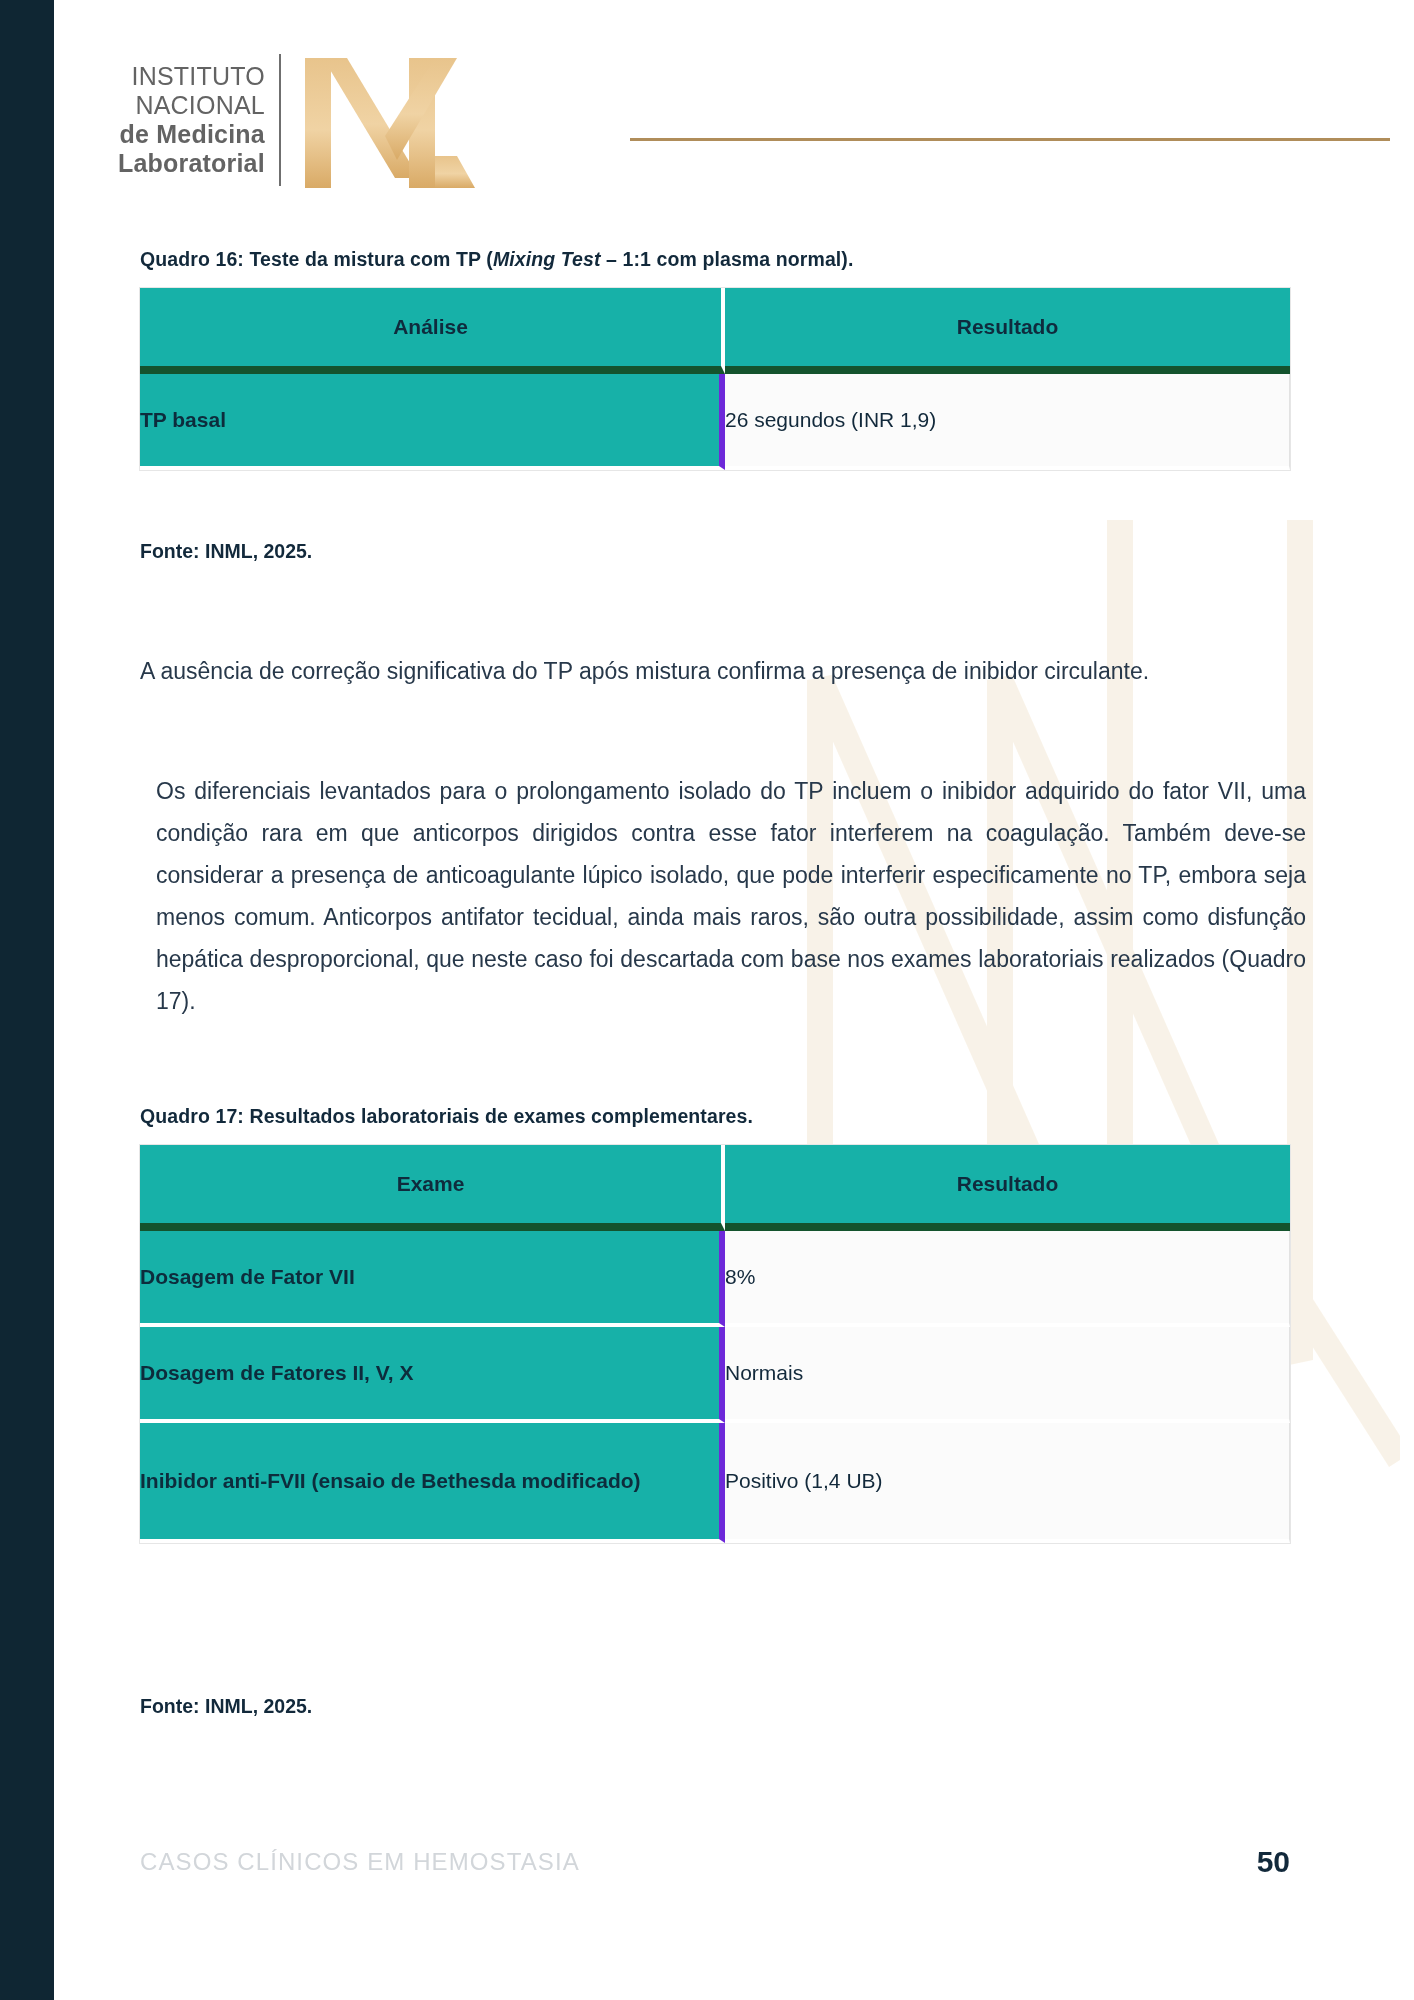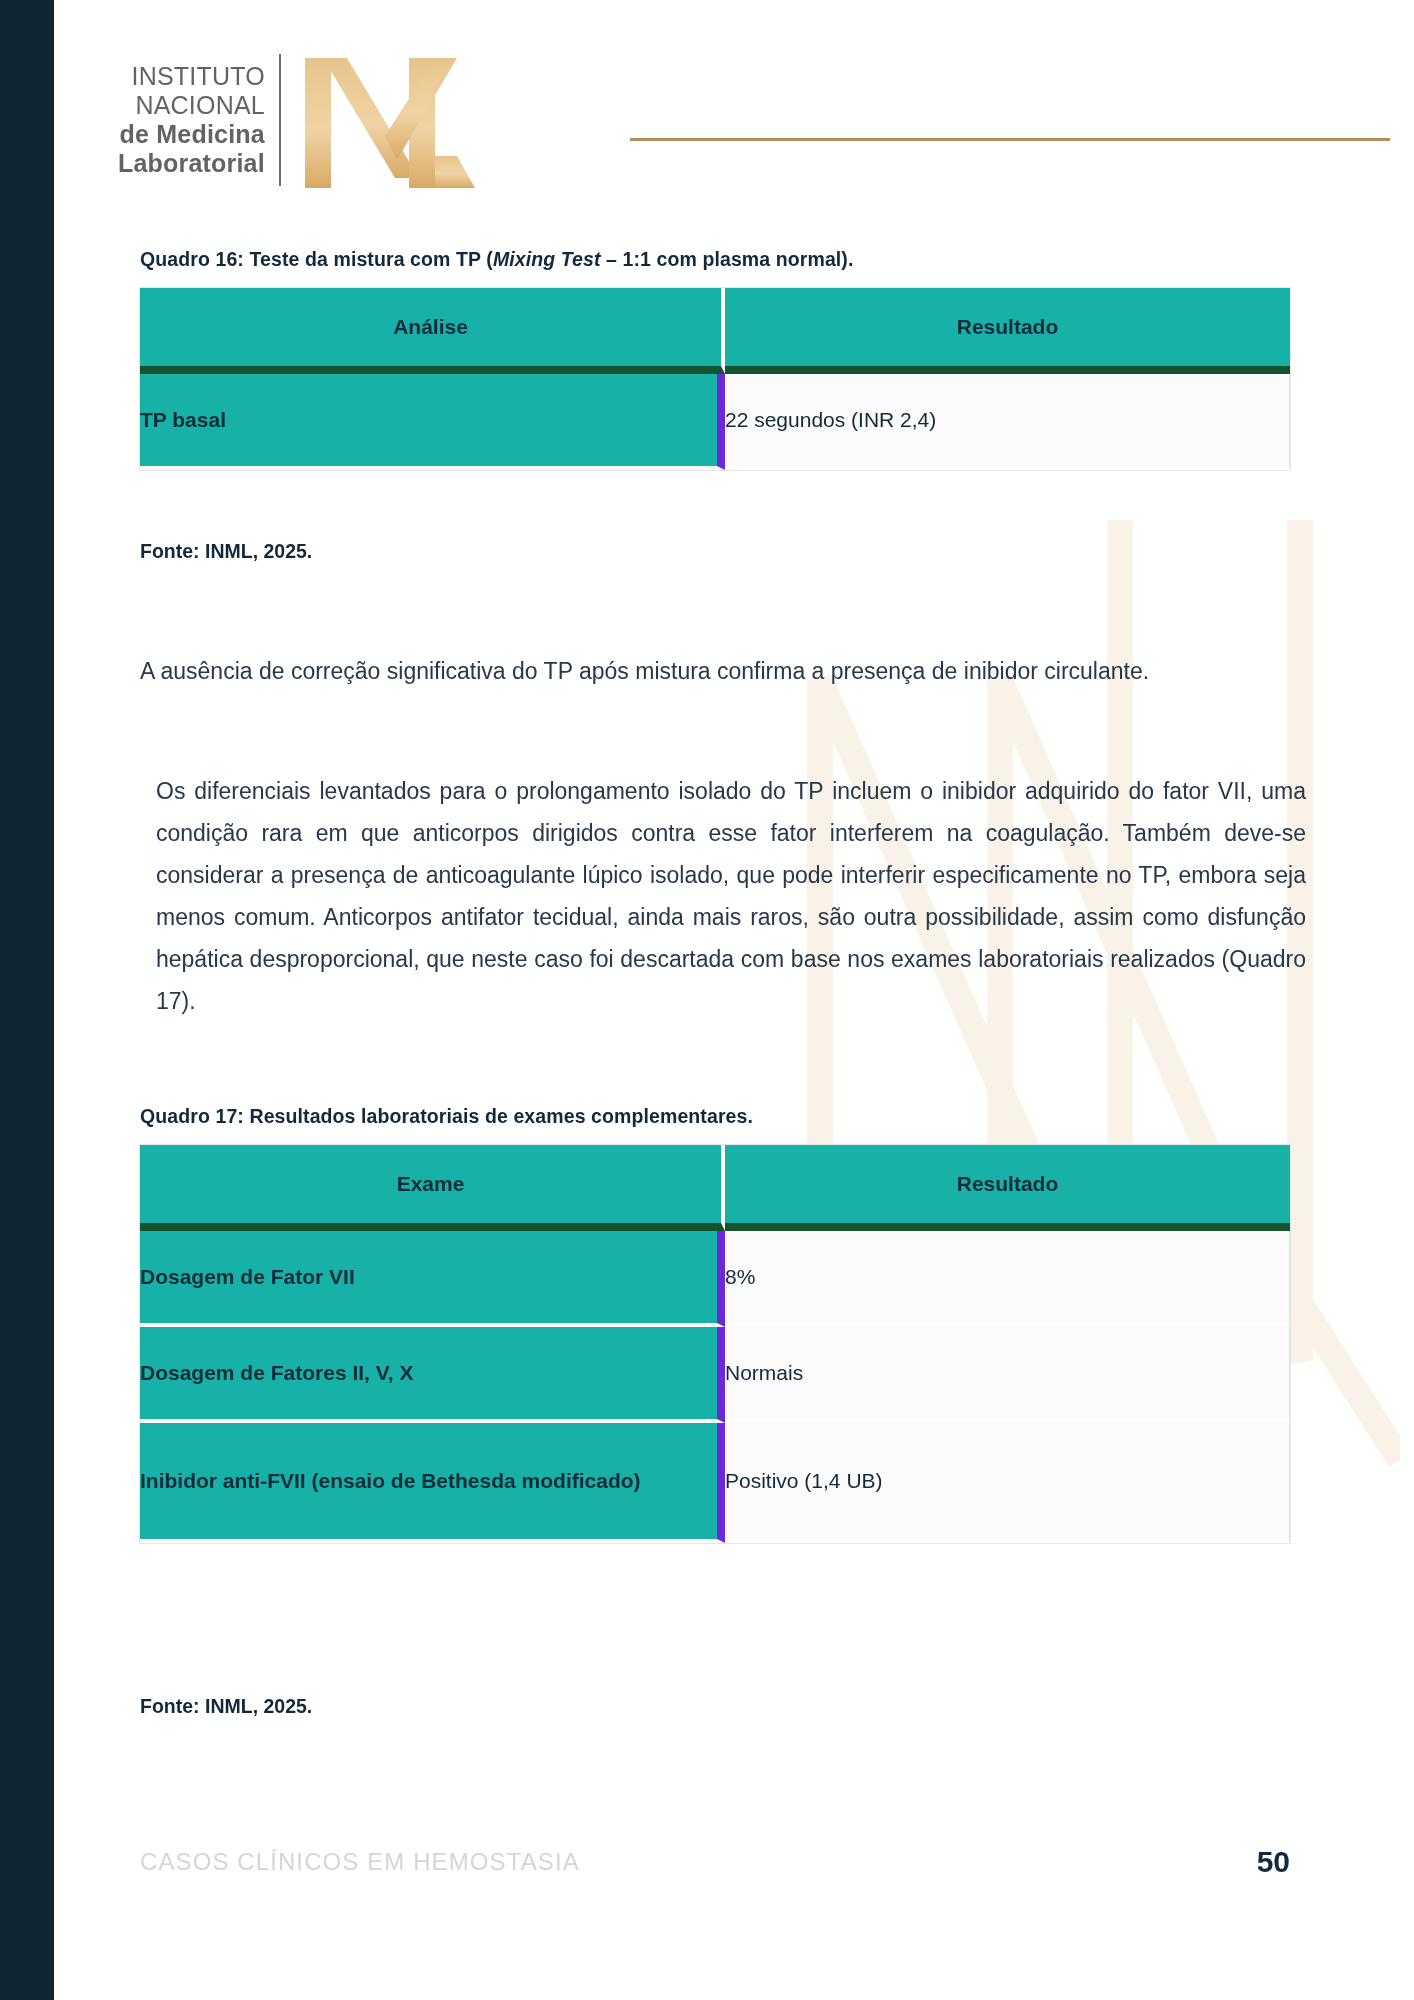--- a/index.html
+++ b/index.html
@@ -131,21 +131,21 @@
   }
   .hdr-cell.last { border-right: none; }
 
   .label-cell {
     background: #17b1a8;
     color: #0d2c3c;
     font-size: 21px;
     font-weight: 700;
     text-align: left;
     padding: 0 0 0 24px;
-    border-right: 8px solid #6d28d9;
+    border-right: 6px solid #6d28d9;
     border-bottom: 4px solid #ffffff;
     vertical-align: middle;
     line-height: 28px;
   }
   .value-cell {
     background: #fbfbfb;
     color: #12293b;
     font-size: 21px;
     font-weight: 400;
     text-align: left;
@@ -249,21 +249,21 @@
           </colgroup>
         <thead>
           <tr>
             <th class="hdr-cell">Análise</th>
             <th class="hdr-cell last">Resultado</th>
           </tr>
         </thead>
         <tbody>
           <tr class="row-tall">
             <td class="label-cell">TP basal</td>
-            <td class="value-cell">22 segundos (INR 2,4)</td>
+            <td class="value-cell">26 segundos (INR 1,9)</td>
           </tr>
         </tbody>
       </table>
     </div>
 
     <div style="position:absolute; top:540px; left:0;">
       <p class="source">Fonte: INML, 2025.</p>
     </div>
 
     <div style="position:absolute; top:650px; left:0; width:1150px;">

